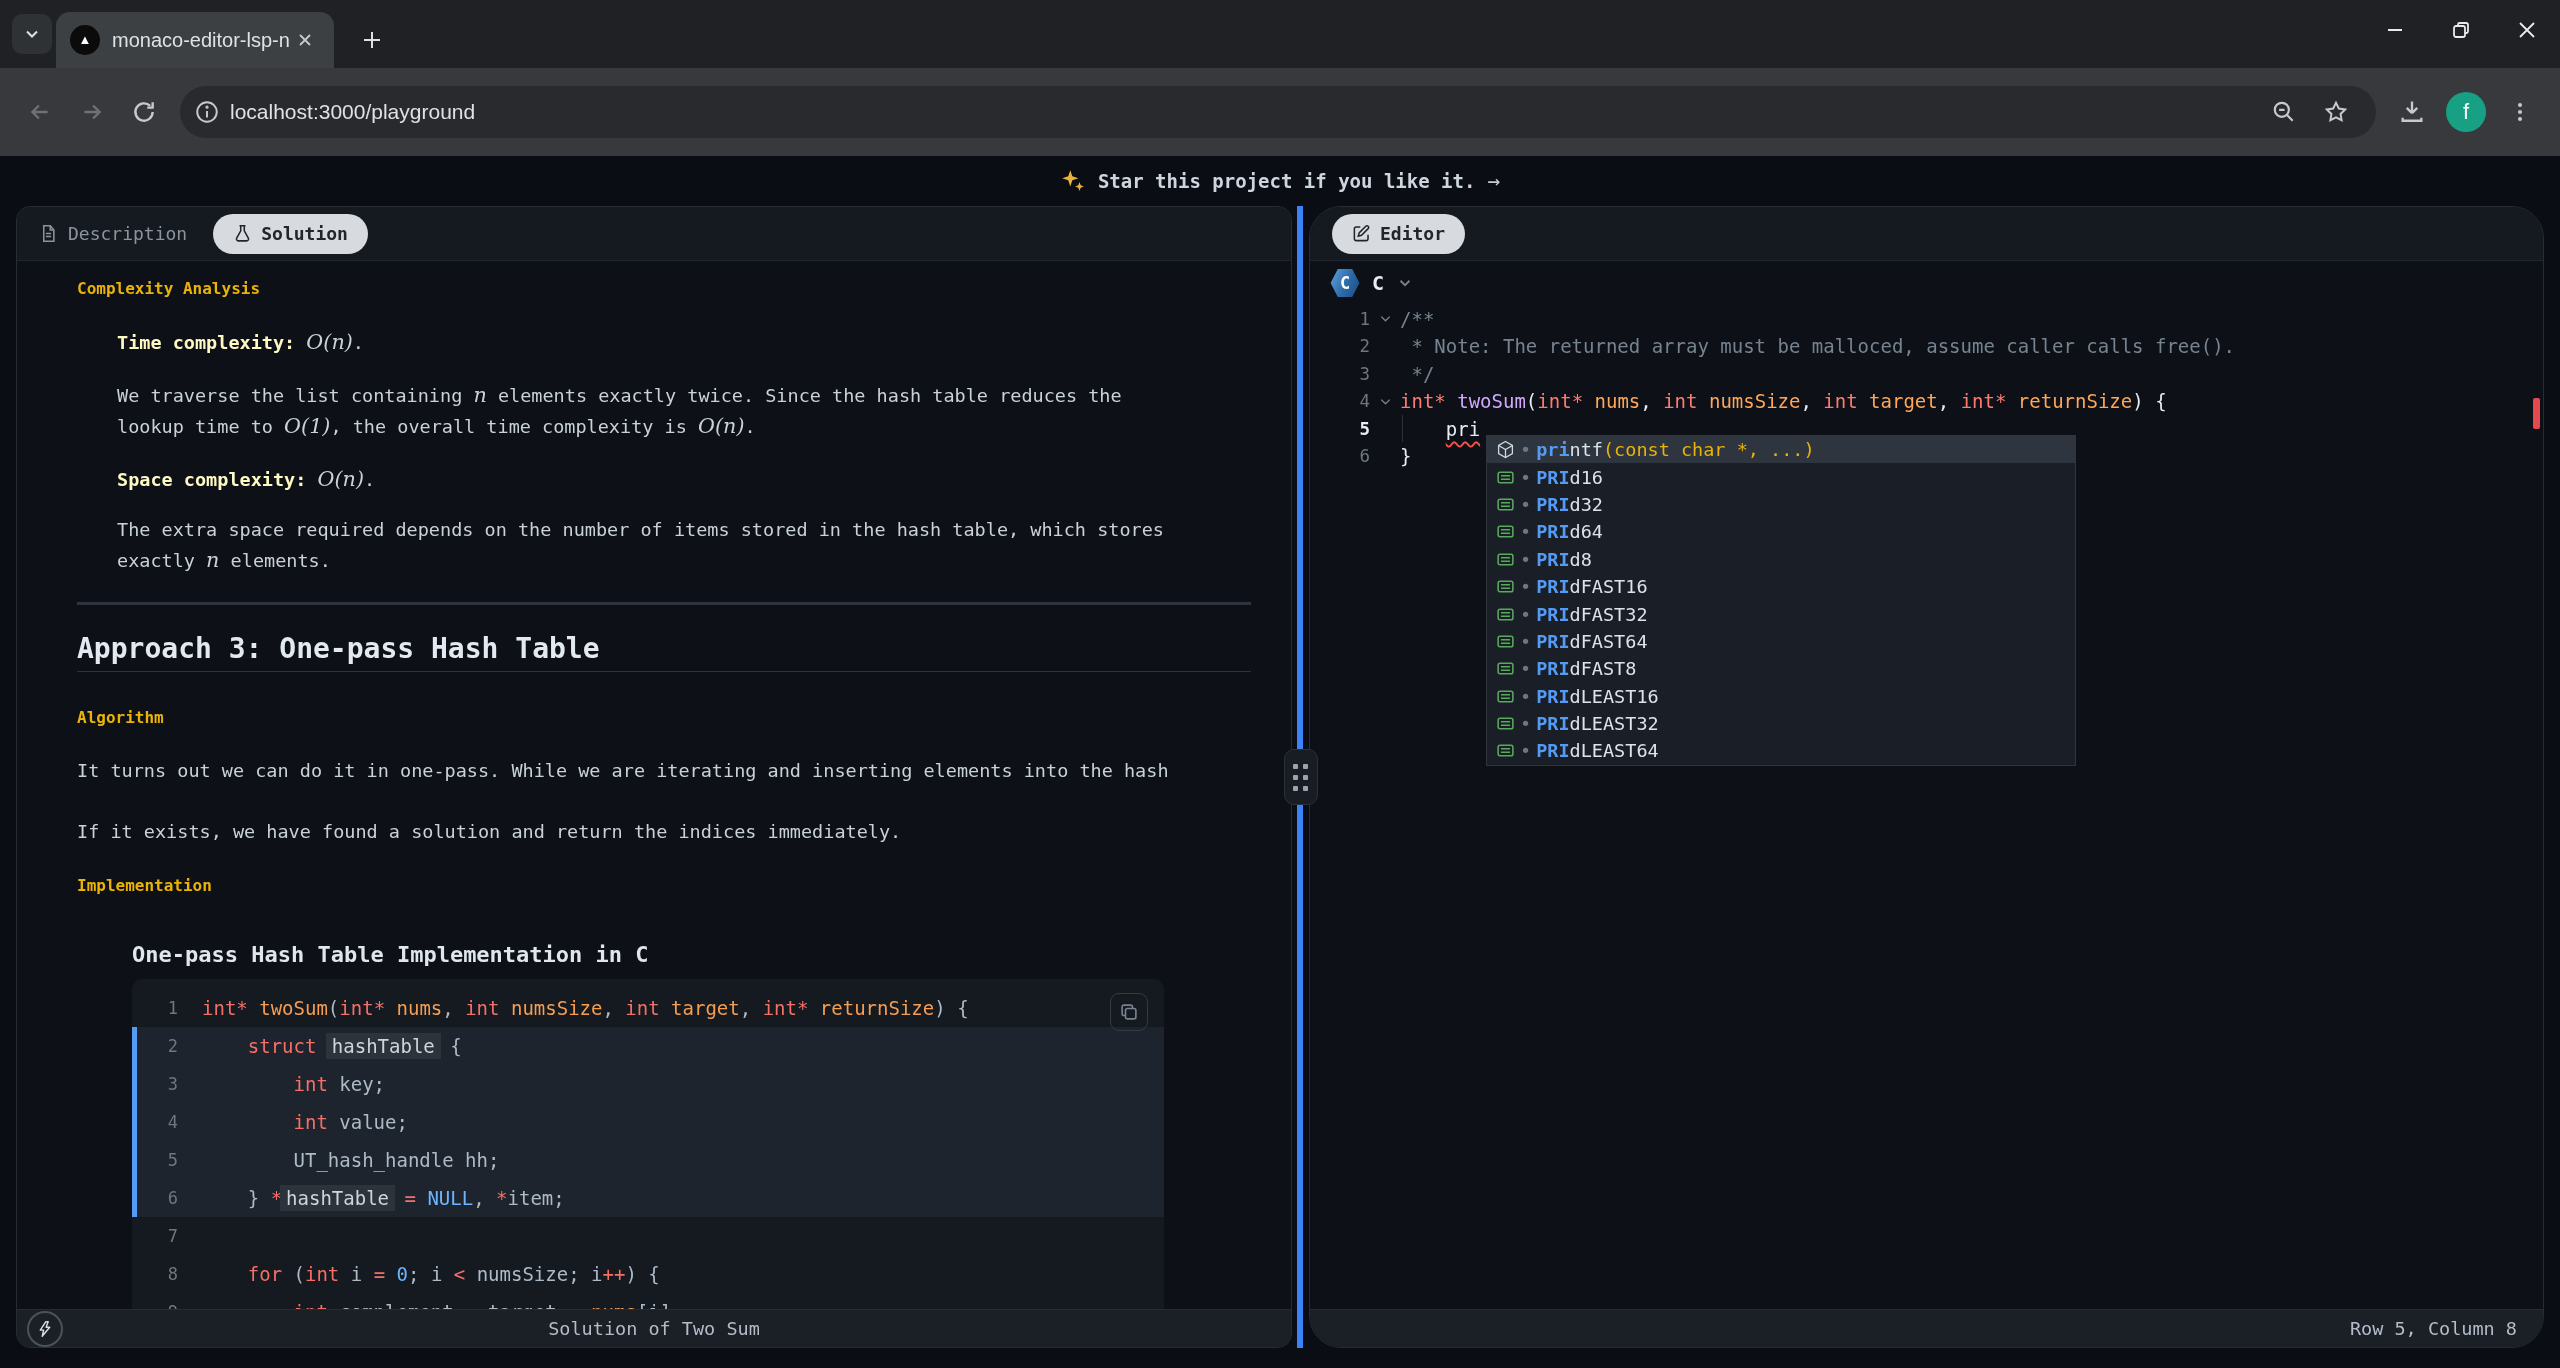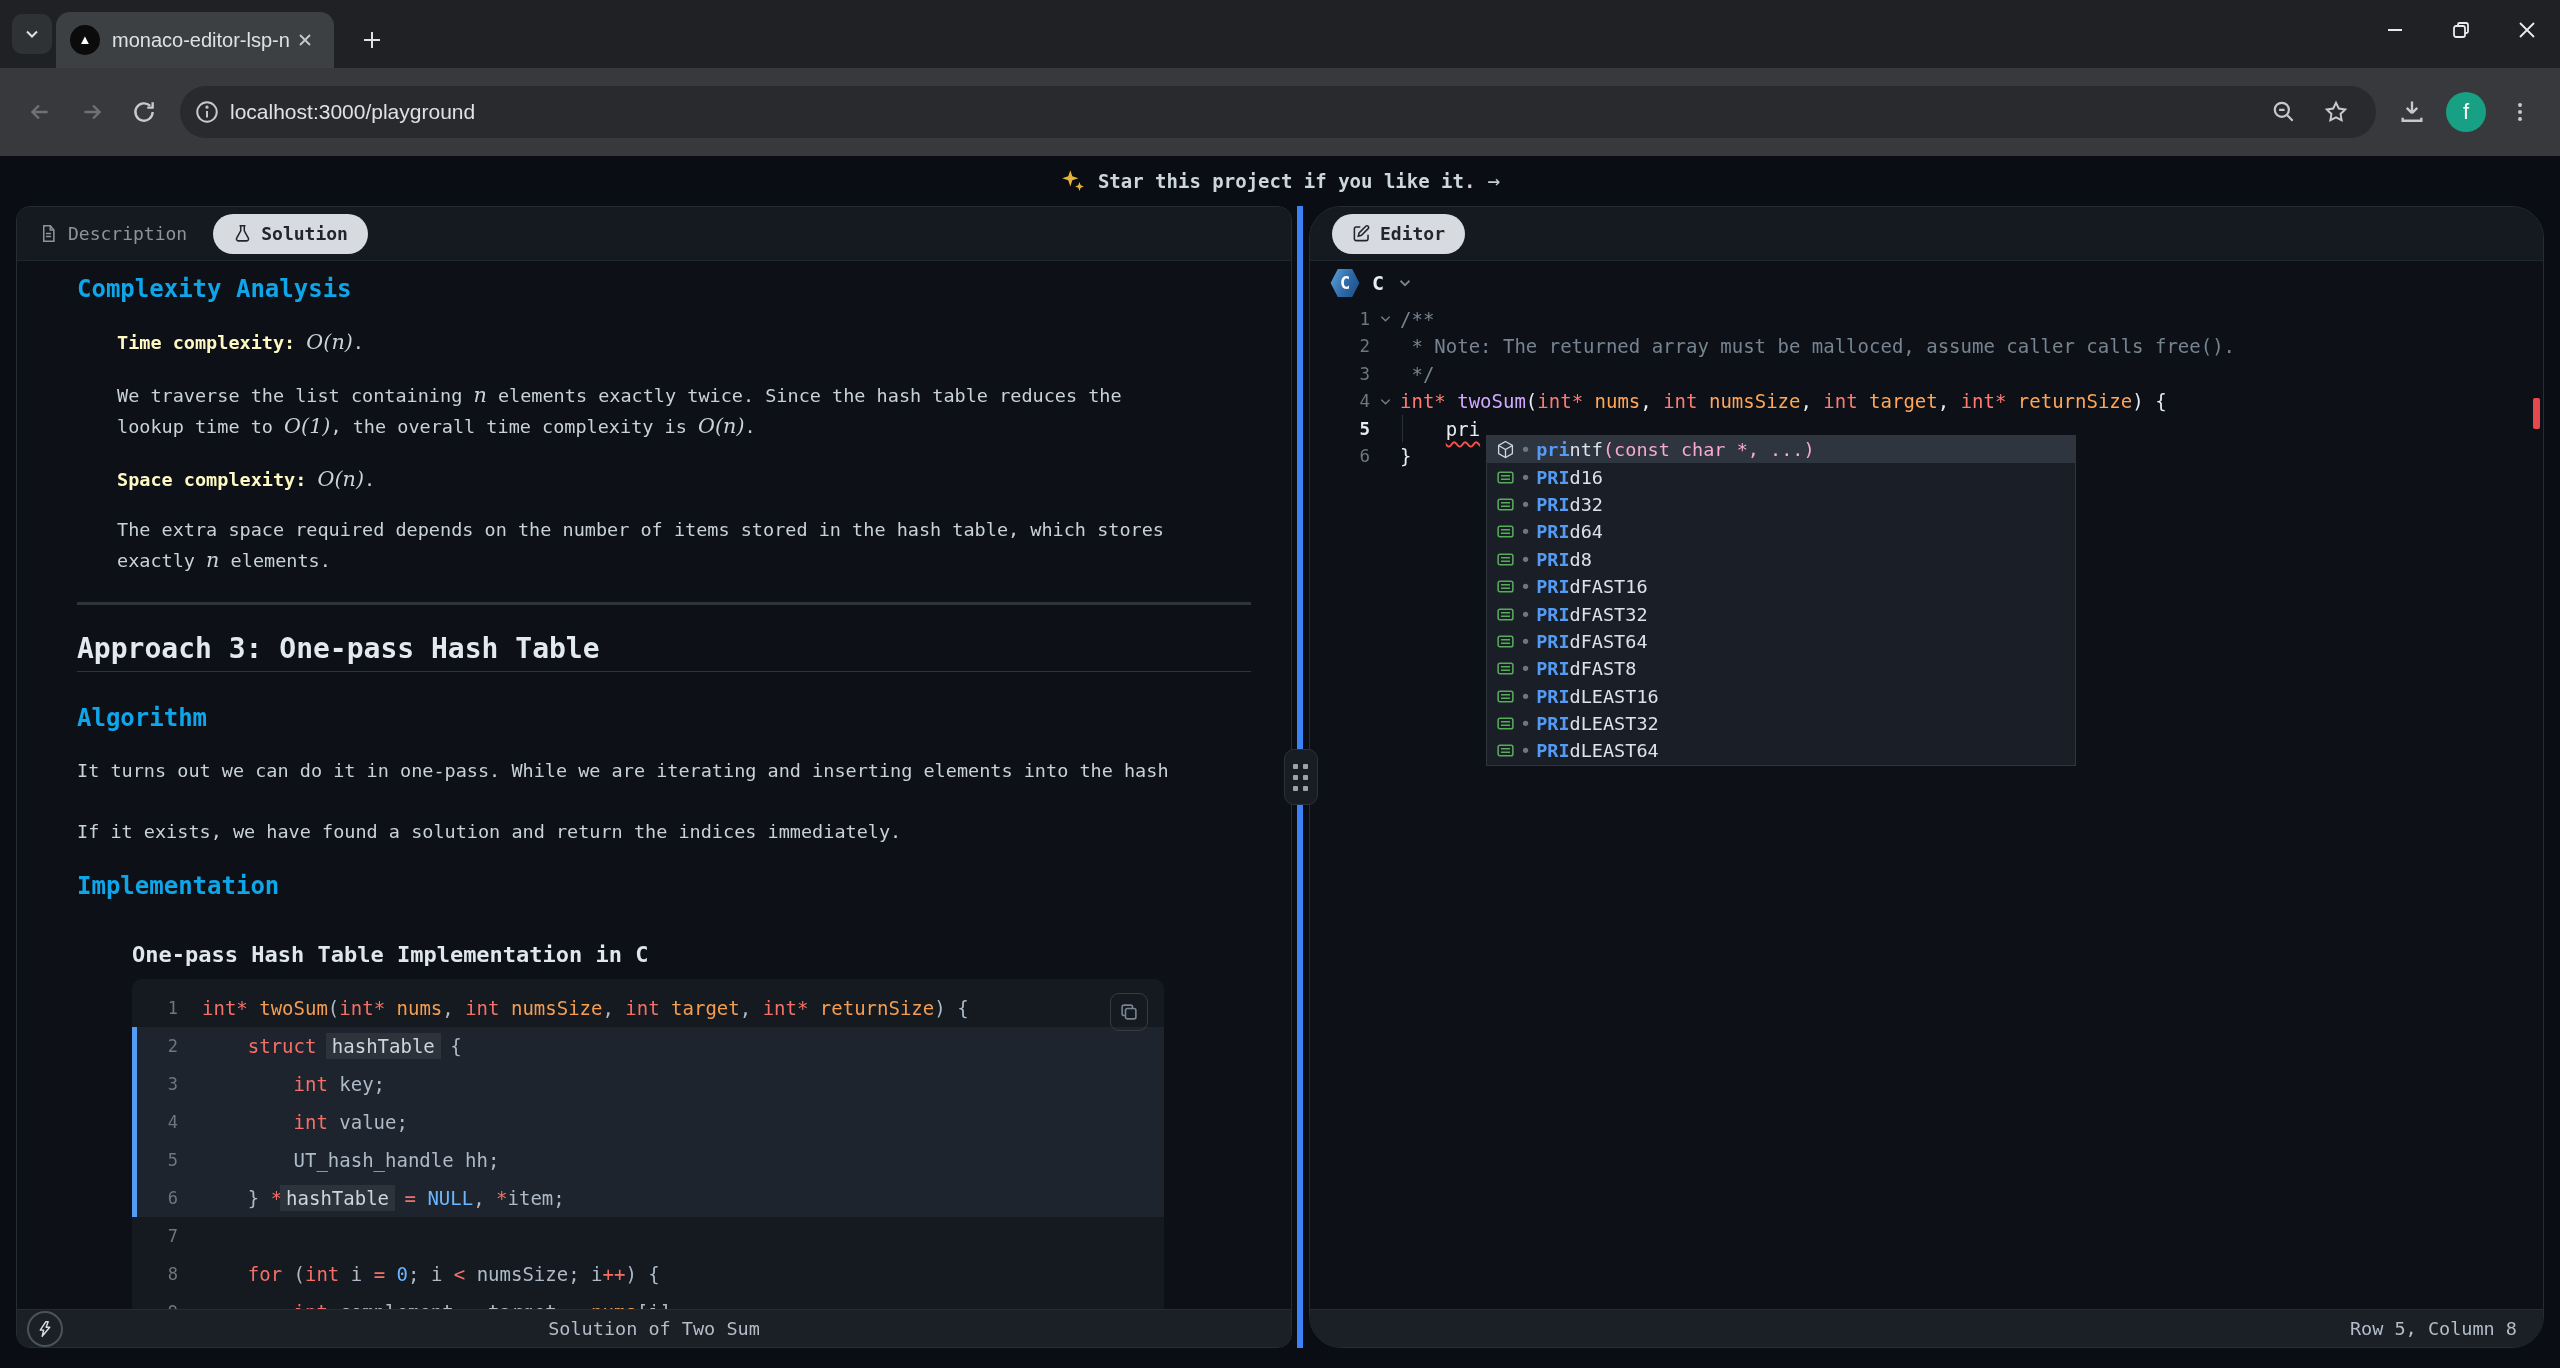--- a/index.html
+++ b/index.html
@@ -51,21 +51,21 @@
   .phead { height:54px; background:#151a21; border-bottom:1px solid #20262e; display:flex;
            align-items:center; padding:0 22px; gap:26px; flex-shrink:0; }
   .ptab { display:flex; align-items:center; gap:10px; background:transparent; border:none;
           color:#8b949e; font-family:inherit; font-size:18px; }
   .pill { height:40px; border-radius:999px; background:#d7dbdf; color:#22262c; display:flex;
           align-items:center; gap:9px; padding:0 20px; font-family:inherit; font-size:18px;
           font-weight:bold; border:none; }
 
   
   .article { flex:1; overflow:hidden; padding:12px 40px 0 60px; color:#c9d1d9; font-size:18.5px; }
-  .article h3 { color:#0ea5e9; font-size:24px; line-height:32px; font-weight:bold; }
+  .article h3 { color:#eab308; font-size:16px; line-height:32px; font-weight:bold; }
   .article h2 { color:#e2e9f0; font-size:28px; line-height:36px; font-weight:bold; margin-top:26px;
                 border-bottom:1px solid #2e343d; padding-bottom:4px; }
   .indent { margin-left:40px; }
   .para { line-height:30px; margin-top:22px; }
   .para strong { color:#fef9c3; }
   .math { font-family:"DejaVu Serif", serif; font-style:italic; font-size:1.12em; }
   .hr { border:none; height:3px; background:#2e343d; margin-top:26px; }
   .h3-algo { margin-top:30px; }
   .p-algo { line-height:30.5px; }
   .h3-impl { margin-top:22px; }
@@ -125,21 +125,21 @@
   .rulererr { position:absolute; right:3px; top:93px; width:7px; height:31px; background:#e5484d; border-radius:2px; }
 
   .suggest { position:absolute; left:176px; top:130px; width:590px; background:#1a1f27;
              border:1px solid #2f3640; font-size:18.5px; }
   .srow { height:27.4px; display:flex; align-items:center; padding:0 8px 0 6px; }
   .srow.sel { background:#2e353e; }
   .sicon { width:24px; display:flex; justify-content:center; flex-shrink:0; }
   .sbullet { color:#6e7681; margin:0 5px 0 3px; }
   .smatch { color:#539bf5; font-weight:bold; }
   .srest { color:#dde3ea; }
-  .sdetail { color:#f9a8d4; }
+  .sdetail { color:#eab308; }
 </style>
 </head>
 <body>
 
 <div class="screen">
 
   <div class="tabstrip">
     <button class="tabsearch">
       <svg width="20" height="20" viewBox="0 0 20 20">
           <path d="M5 7.5l5 5 5-5" fill="none" stroke="#dfe1e5" stroke-width="2"></path>

